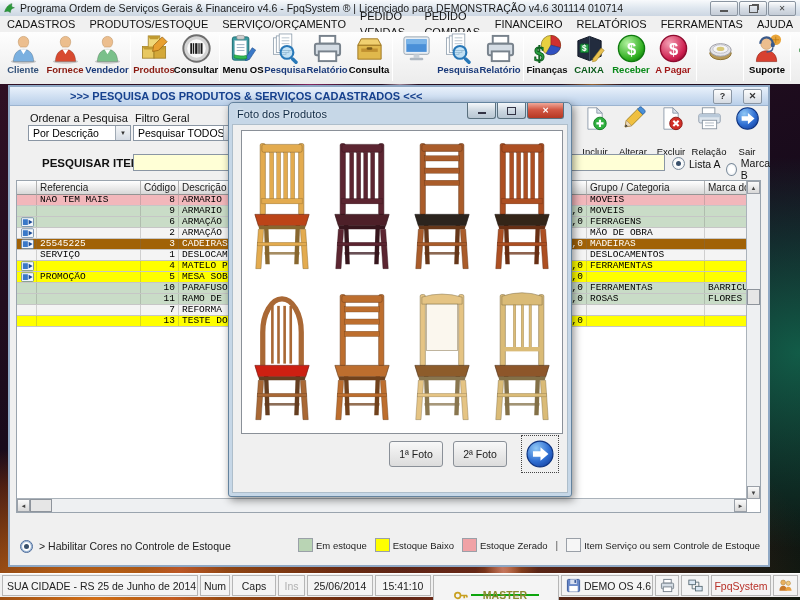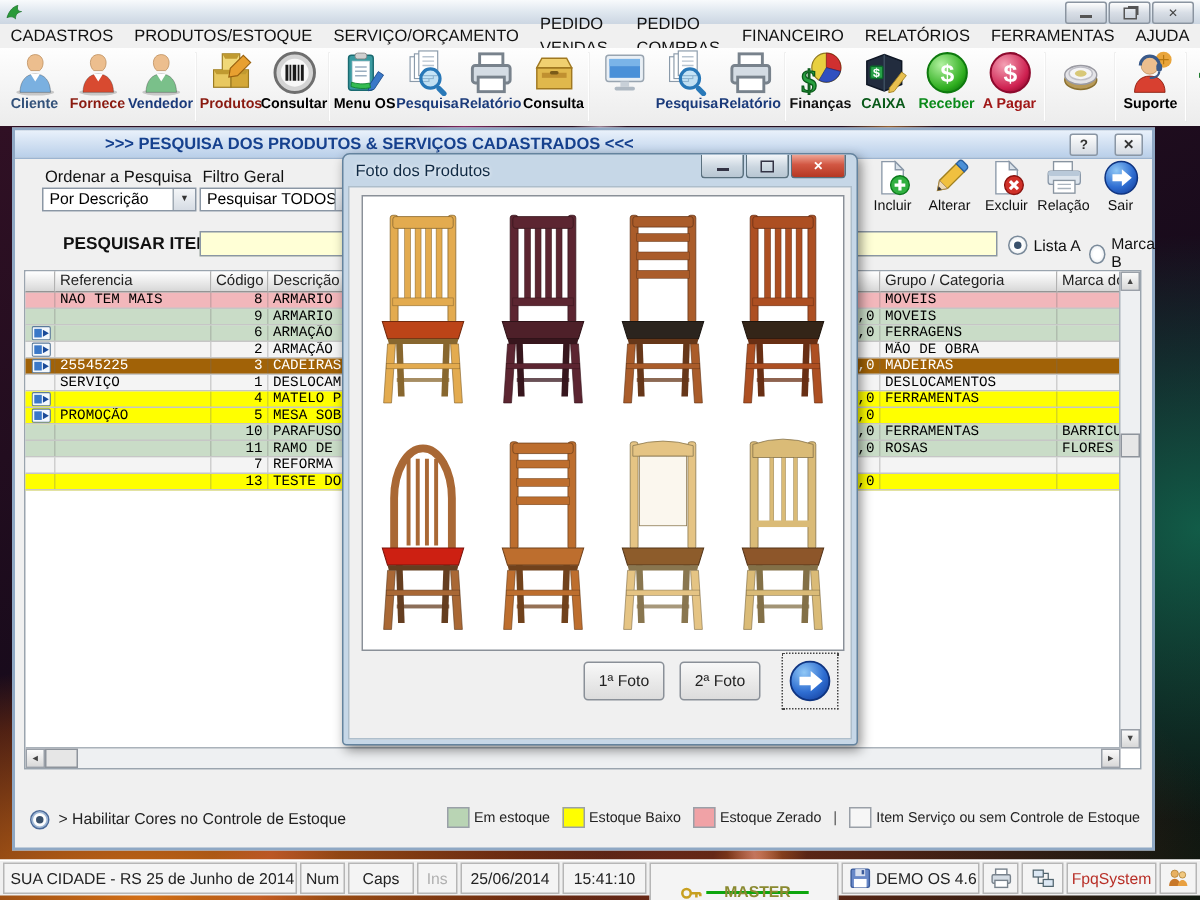--- a/index.html
+++ b/index.html
@@ -38,21 +38,21 @@
   .swin-title-text{margin-left:60px;font-size:11px;font-weight:bold;color:#16418e;white-space:nowrap;}
   .swb{position:absolute;top:2px;width:17px;height:13px;border:1px solid #8a96a4;border-radius:2px;background:linear-gradient(#fdfdfd,#d4dae2);font-size:9px;font-weight:bold;color:#333;text-align:center;line-height:12px;}
   .lbl{position:absolute;font-size:11px;color:#111;white-space:nowrap;}
   .select{position:absolute;height:16px;background:#fff;border:1px solid #8a96a4;box-sizing:border-box;display:flex;align-items:center;font-size:10.5px;padding-left:4px;}
   .select .dd{position:absolute;right:0;top:0;bottom:0;width:14px;background:linear-gradient(#f4f6f8,#d6dce4);border-left:1px solid #a0aab4;font-size:6px;color:#333;display:flex;align-items:center;justify-content:center;font-style:normal;}
   .search-input{position:absolute;left:123px;top:67px;width:532px;height:17px;background:#ffffd6;border:1px solid #8a96a4;box-sizing:border-box;font-size:11px;padding:0 3px;}
   .actions{position:absolute;left:566px;top:19px;display:flex;}
   .abtn{width:38px;display:flex;flex-direction:column;align-items:center;}
   .aicon{width:25px;height:25px;}
   .aicon svg{width:100%;height:100%;}
-  .albl{font-size:9.5px;color:#111;margin-top:1px;white-space:nowrap;}
+  .albl{font-size:9.5px;color:#111;margin-top:15px;white-space:nowrap;}
   .radio{position:absolute;display:flex;align-items:center;font-size:10.5px;color:#111;}
   .rd{width:11px;height:11px;border-radius:50%;border:1px solid #7a8a9a;background:radial-gradient(#fff 40%,#dde4ea);display:inline-block;margin-right:4px;position:relative;}
   .rd.on::after{content:"";position:absolute;left:3px;top:3px;width:5px;height:5px;border-radius:50%;background:#39506b;}
   
   .table{position:absolute;left:6px;top:93px;width:745px;height:333px;background:#fff;border:1px solid #9aa4ae;box-sizing:border-box;}
   .thead{display:flex;height:14px;}
   .th{background:linear-gradient(#ffffff,#e4e4e4 70%,#d7d7d7);border-right:1px solid #b2b2b2;border-bottom:1px solid #949494;font-size:10px;color:#222;line-height:13px;padding:0 3px;box-sizing:border-box;overflow:hidden;white-space:nowrap;}
   .tr{display:flex;height:11px;border-bottom:1px solid #c6c6c6;box-sizing:border-box;font-family:Liberation Mono, monospace;}
   .td{font-size:9.5px;line-height:10px;padding:0 3px;box-sizing:border-box;overflow:hidden;white-space:nowrap;border-right:1px solid rgba(110,110,110,.28);}
   .td.num{text-align:right;}
@@ -108,20 +108,21 @@
 </style>
 </head>
 <body>
 
 <div class="screen">
 
   <div class="titlebar">
     <span class="app-icon"><svg viewBox="0 0 16 16">
           <path d="M2 12c2-6 5-9 9-10-1 3 0 5 3 5-4 1-5 3-5 6-2-2-4-2-7-1z" fill="#2a9a3a" stroke="#187028" stroke-width=".6"></path>
         </svg></span>
+    <span class="title-text">Programa Ordem de Serviços Gerais &amp; Financeiro v4.6 - FpqSystem ® | Licenciado para  DEMONSTRAÇÃO v4.6 301114 010714</span>
     <span class="win-btns">
       <span class="wb">
           <i class="gl-min"></i>
         </span>
       <span class="wb">
           <i class="gl-max"></i>
         </span>
       <span class="wb">✕</span>
     </span>
   </div>

